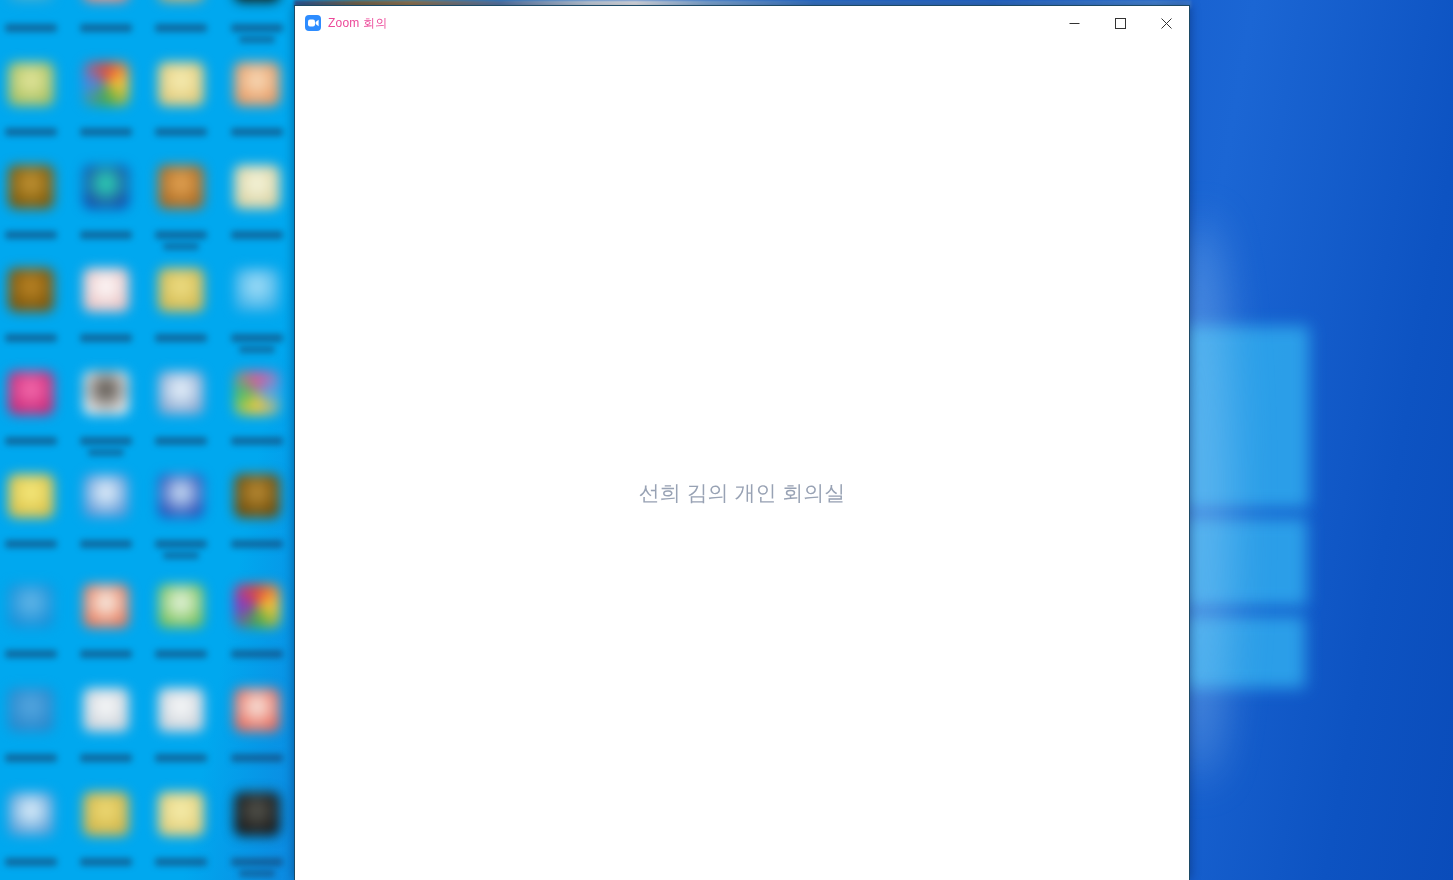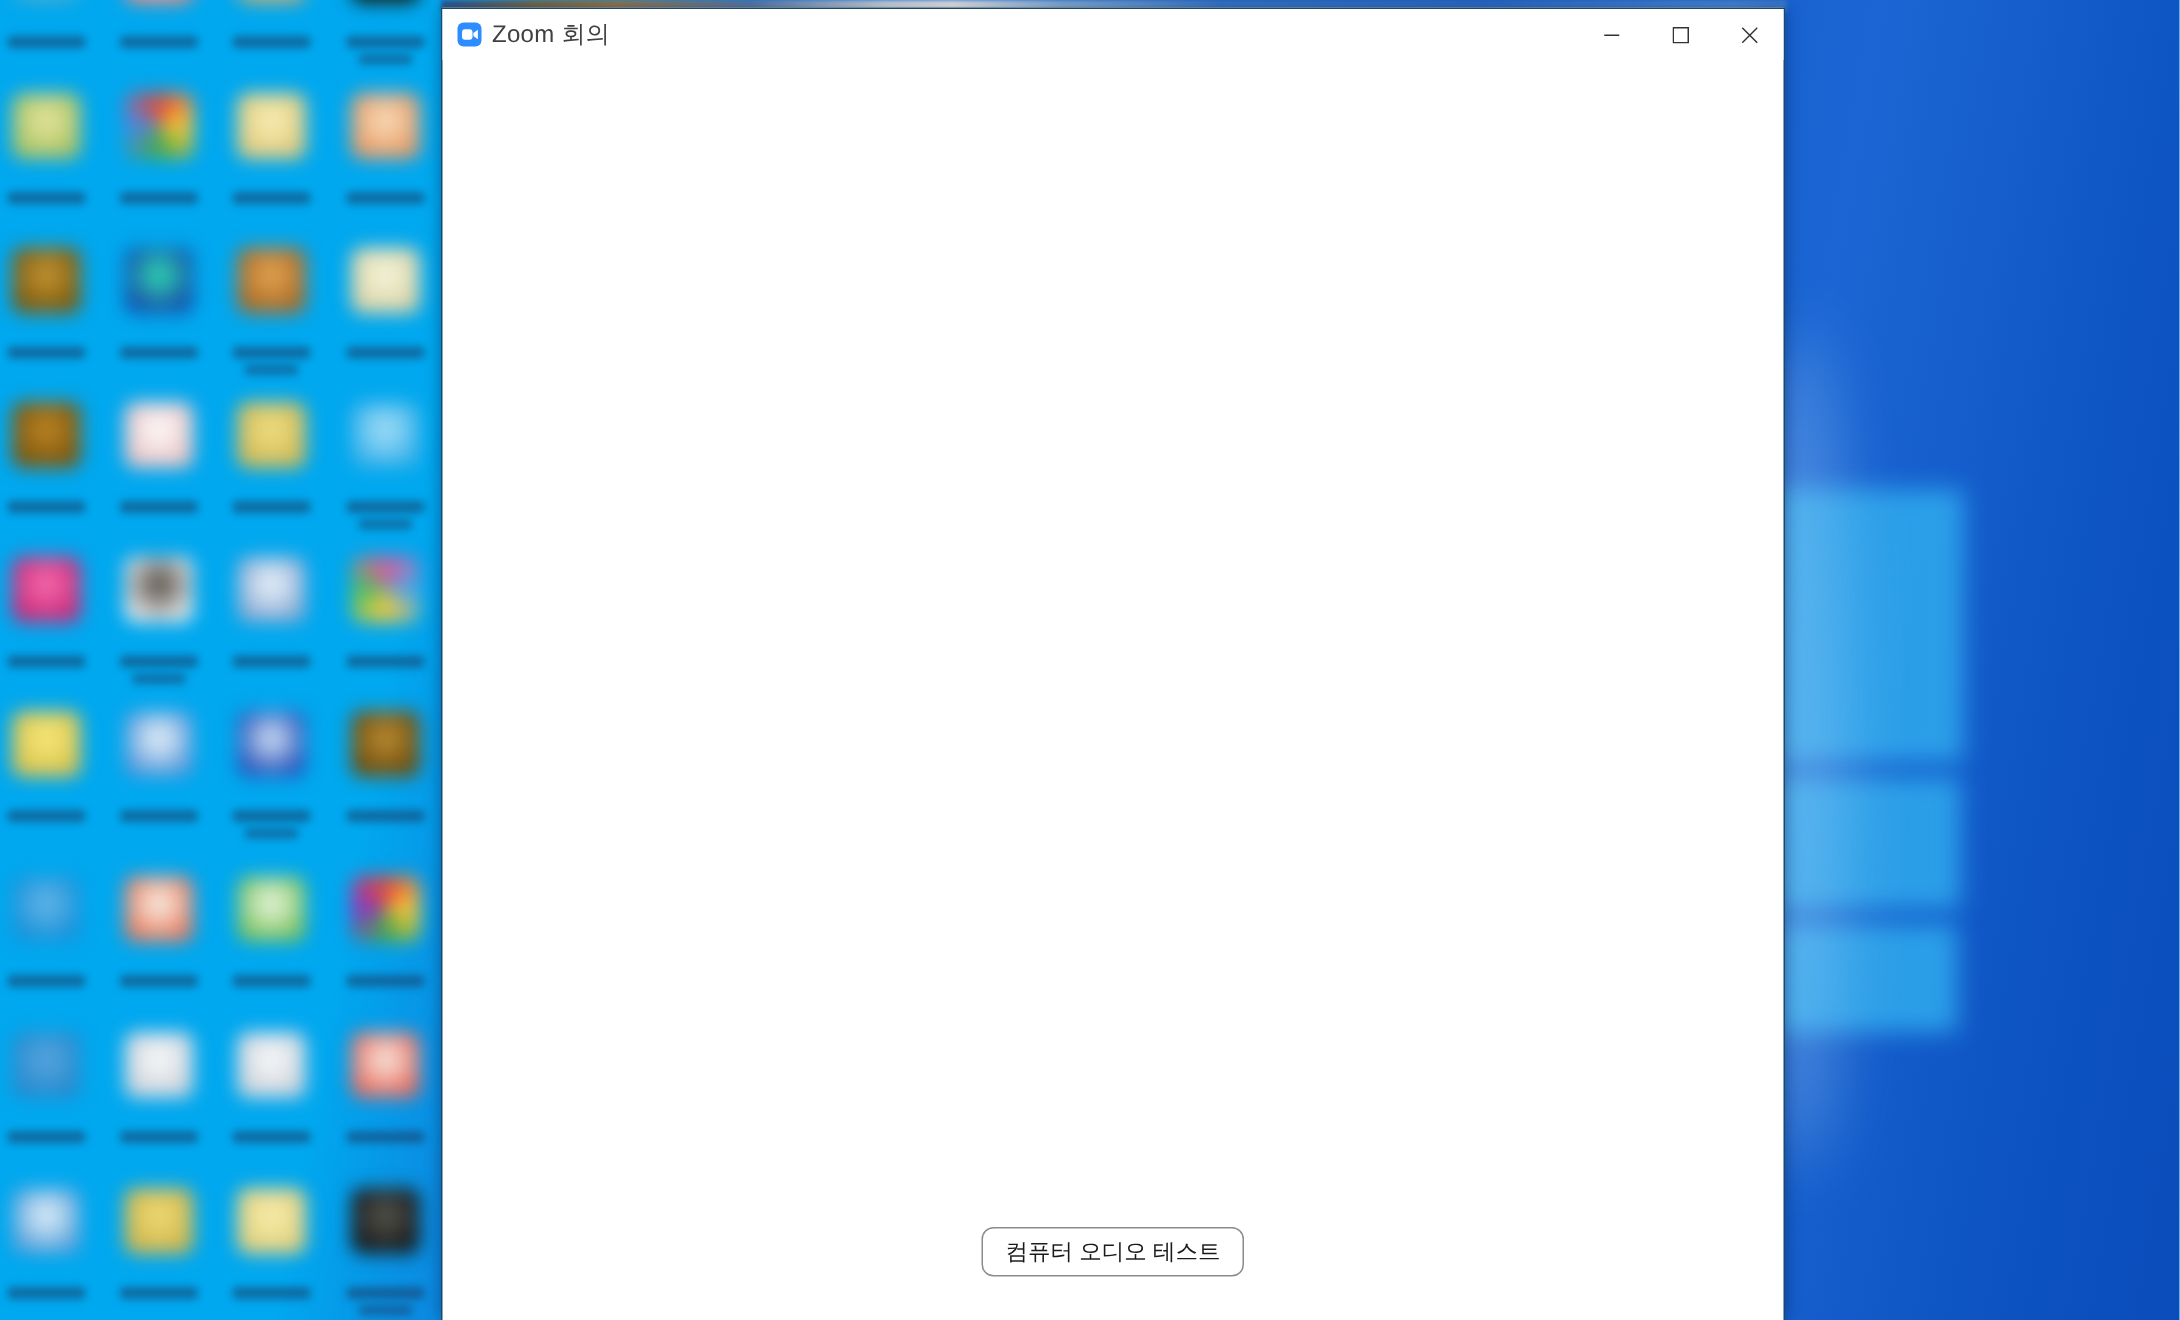--- a/index.html
+++ b/index.html
@@ -59,21 +59,21 @@
   }
   #title-bar {
     position: absolute; left: 0; top: 0; width: 100%; height: 34px;
     display: flex; align-items: center; background: #ffffff;
   }
   #app-icon {
     width: 16px; height: 16px; margin-left: 10px; border-radius: 4px;
     background: #2d8cff; display: flex; align-items: center; justify-content: center;
     flex: 0 0 auto;
   }
-  #window-title { margin-left: 7px; font-size: 16px; color: #404040; letter-spacing: .2px; }
+  #window-title { margin-left: 7px; font-size: 12px; color: #ec4899; letter-spacing: .2px; }
   #win-controls { position: absolute; right: 0; top: 0; height: 34px; display: flex; }
   .win-btn {
     width: 46px; height: 34px; background: transparent; border: none;
     display: flex; align-items: center; justify-content: center; cursor: pointer;
   }
   .win-btn svg { display: block; }
 
   #waiting-message {
     position: absolute; left: 0; top: 349px; width: 100%;
     text-align: center; font-size: 24px; color: #141414;
@@ -275,14 +275,14 @@
       </button>
       <button class="win-btn" title="close">
         <svg width="11" height="11" viewBox="0 0 11 11">
           <line x1="0.5" y1="0.5" x2="10.5" y2="10.5" stroke="#333333" stroke-width="1"></line>
           <line x1="10.5" y1="0.5" x2="0.5" y2="10.5" stroke="#333333" stroke-width="1"></line>
         </svg>
       </button>
     </div>
   </div>
 
-  <button id="test-audio-button">컴퓨터 오디오 테스트</button>
+  <div id="room-name">선희 김의 개인 회의실</div>
 </div>
 
 </body></html>

